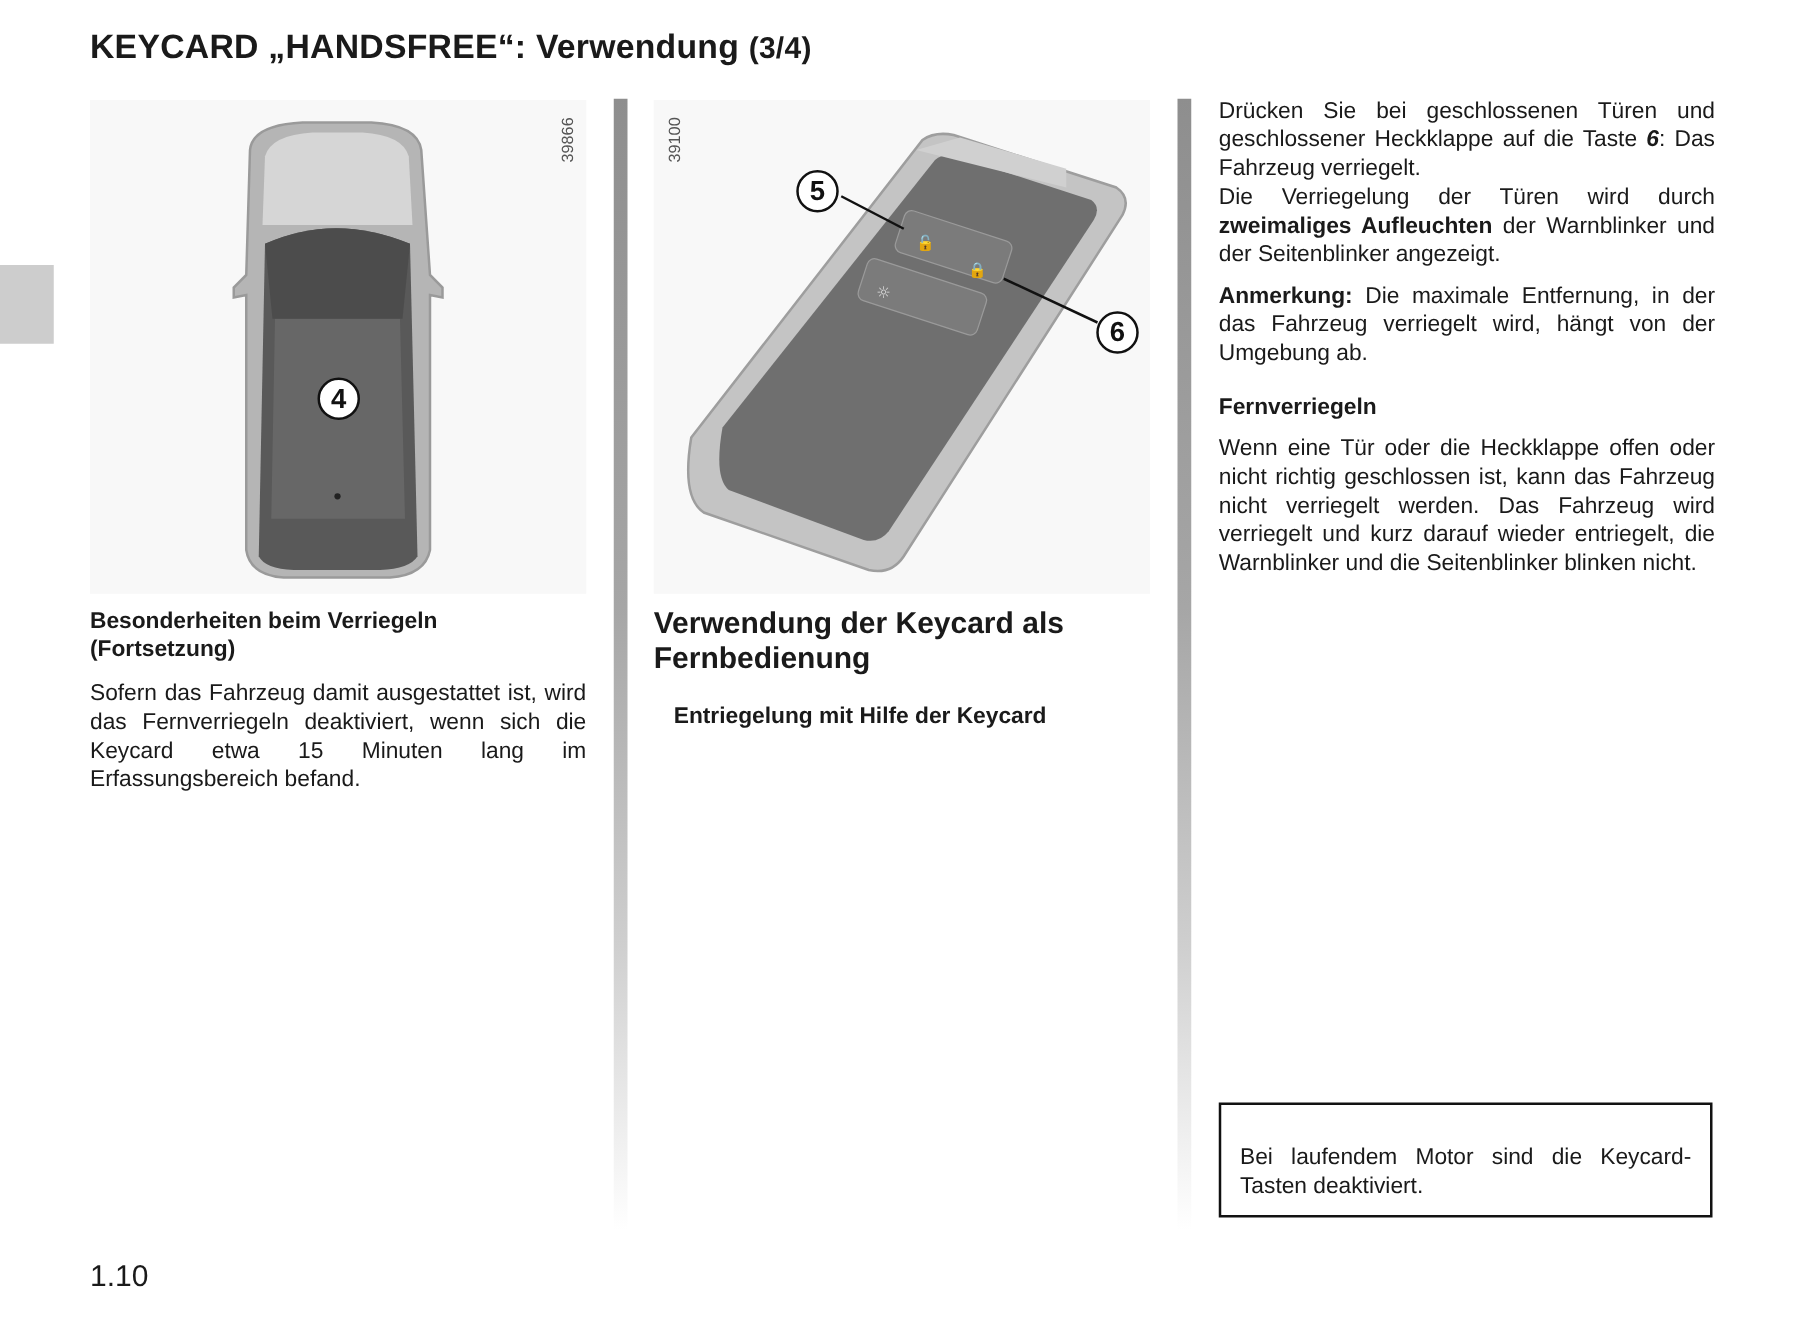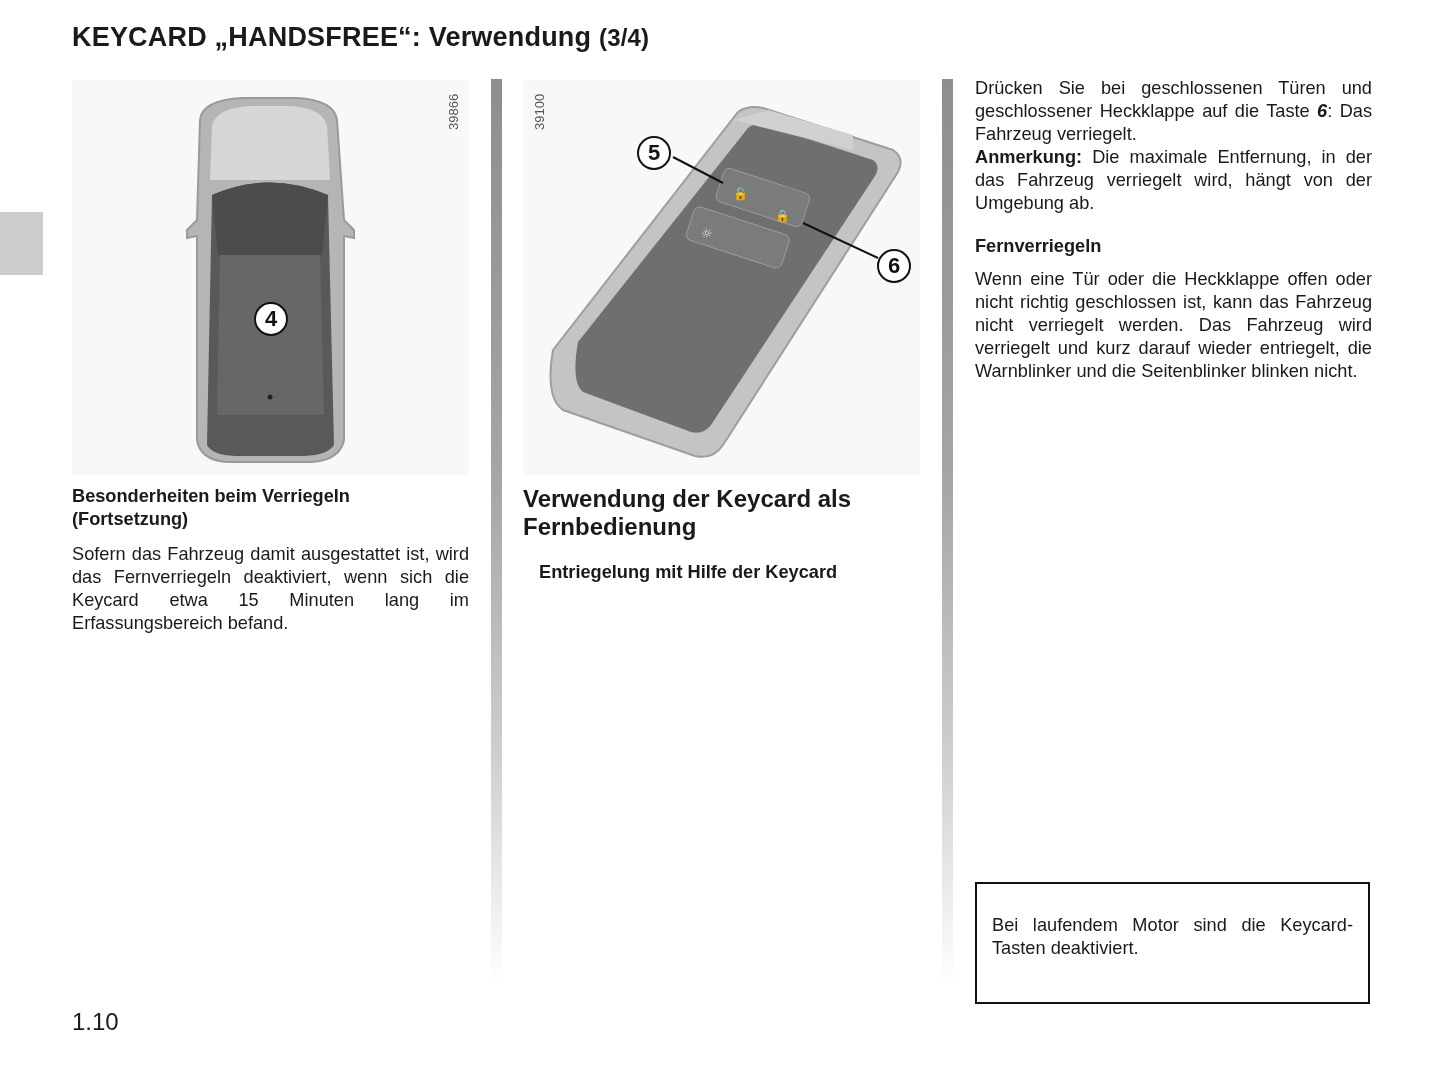--- a/index.html
+++ b/index.html
@@ -12,21 +12,21 @@
   .divider { position: absolute; top: 79px; width: 11px; height: 905px;
              background: linear-gradient(to bottom, #8e8e8e 0%, #a6a6a6 45%, #cfcfcf 75%, #ffffff 100%); }
   .fig { position: absolute; background: #f8f8f8; overflow: hidden; }
   .fig-num { position: absolute; font-size: 13px; color: #555; transform: rotate(-90deg); transform-origin: left top; }
   .callout { position: absolute; width: 30px; height: 30px; border-radius: 50%; background: #fff;
              border: 2px solid #111; font-weight: bold; font-size: 22px; line-height: 30px; text-align: center; color: #111; }
   .col { position: absolute; font-size: 18.2px; line-height: 23px; }
   .col p { margin: 0 0 10px 0; text-align: justify; }
   .h3 { font-weight: bold; font-size: 18.2px; line-height: 23px; margin: 0 0 10px 0; }
   .h2 { font-weight: bold; font-size: 24px; line-height: 28px; margin: 0 0 20px 0; }
-  .note-box { position: absolute; left: 975px; top: 882px; width: 395px; height: 122px;
+  .note-box { position: absolute; left: 975px; top: 882px; width: 395px; height: 92px;
               border: 2px solid #111; box-sizing: border-box; }
   .note-box p { margin: 30px 15px 0 15px; font-size: 18.2px; line-height: 23px; text-align: justify; }
   .footer { position: absolute; left: 72px; top: 1008px; font-size: 24px; }
   b { font-weight: bold; }
 </style>
 </head>
 <body>
 
 <div class="title">
   <span>KEYCARD „HANDSFREE“: Verwendung</span>
@@ -76,20 +76,21 @@
   <p>Sofern das Fahrzeug damit ausgestattet ist, wird das Fernverriegeln deaktiviert, wenn sich die Keycard etwa 15 Minuten lang im Erfassungsbereich befand.</p>
 </div>
 
 <div class="col" style="left:523px; top:485px; width:397px;">
   <div class="h2">Verwendung der Keycard als Fernbedienung</div>
   <div class="h3" style="margin:16px">Entriegelung mit Hilfe der Keycard</div>
 </div>
 
 <div class="col" style="left:975px; top:77px; width:397px;">
   <p style="margin-bottom:0"><span>Drücken Sie bei geschlossenen Türen und geschlossener Heckklappe auf die Taste </span><b><i>6</i></b><span>: Das Fahrzeug verriegelt.</span></p>
+  <p><span>Die Verriegelung der Türen wird durch </span><b>zweimaliges Aufleuchten</b><span> der Warnblinker und der Seitenblinker angezeigt.</span></p>
   <p style="margin-bottom:20px"><b>Anmerkung:</b><span> Die maximale Entfernung, in der das Fahrzeug verriegelt wird, hängt von der Umgebung ab.</span></p>
   <div class="h3">Fernverriegeln</div>
   <p>Wenn eine Tür oder die Heckklappe offen oder nicht richtig geschlossen ist, kann das Fahrzeug nicht verriegelt werden. Das Fahrzeug wird verriegelt und kurz darauf wieder entriegelt, die Warnblinker und die Seitenblinker blinken nicht.</p>
 </div>
 
 <div class="note-box">
   <p>Bei laufendem Motor sind die Keycard-Tasten deaktiviert.</p>
 </div>
 
 <div class="footer">1.10</div>

